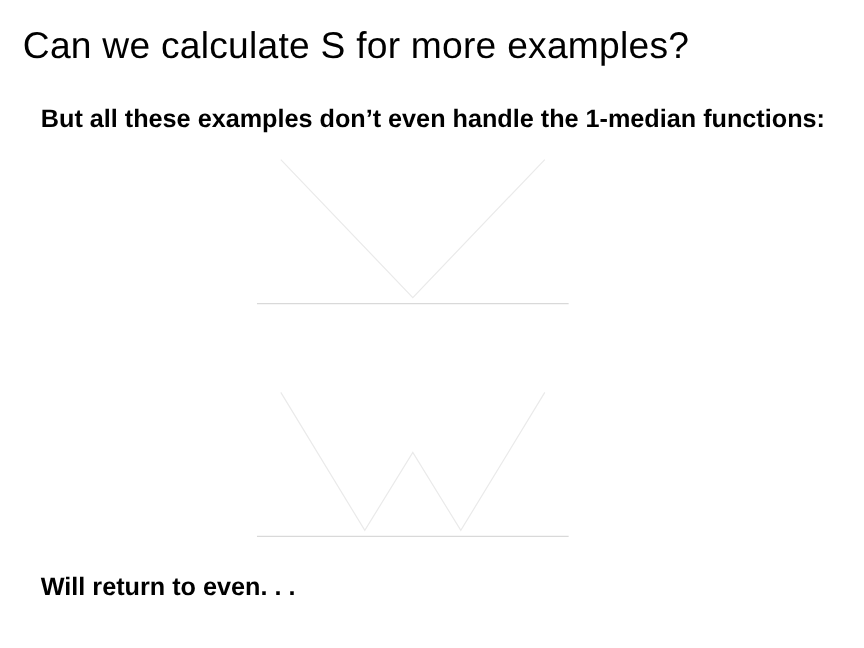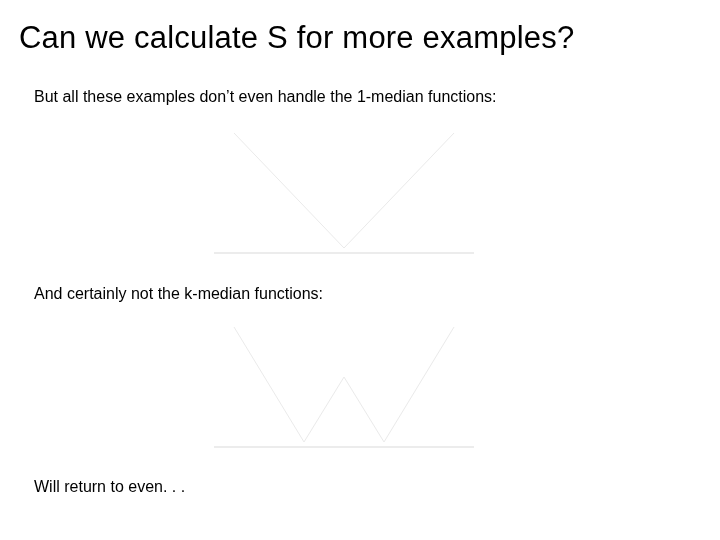--- a/index.html
+++ b/index.html
@@ -21,22 +21,22 @@
   .title {
     position: absolute;
     left: 19px;
     top: 20px;
     width: 660px;
     font-size: 31px;
     font-weight: 400;
     letter-spacing: 0.2px;
   }
   .body-text {
-    font-size: 16px;
-    font-weight: 400;
+    font-size: 21px;
+    font-weight: 700;
   }
   .t1 { position: absolute; left: 34px; top: 88px; }
   .t2 { position: absolute; left: 34px; top: 285px; }
   .t3 { position: absolute; left: 34px; top: 478px; }
 
   .figure {
     position: absolute;
     left: 214px;
   }
   .fig1 { top: 128px; width: 260px; height: 130px; }
@@ -62,21 +62,20 @@
 
   <div class="body-text t1">But all these examples don’t even handle the 1-median functions:</div>
 
   <div class="figure fig1">
     <svg viewBox="0 0 260 130" width="260" height="130">
       <line class="axis" x1="0" y1="125" x2="260" y2="125"></line>
       <polyline class="curve" points="20,5 130,120 240,5"></polyline>
     </svg>
   </div>
 
-  <div class="body-text t2">And certainly not the k-median functions:</div>
 
   <div class="figure fig2">
     <svg viewBox="0 0 260 130" width="260" height="130">
       <line class="axis" x1="0" y1="125" x2="260" y2="125"></line>
       <polyline class="curve" points="20,5 90,120 130,55 170,120 240,5"></polyline>
     </svg>
   </div>
 
   <div class="body-text t3">Will return to even. . .</div>
 

